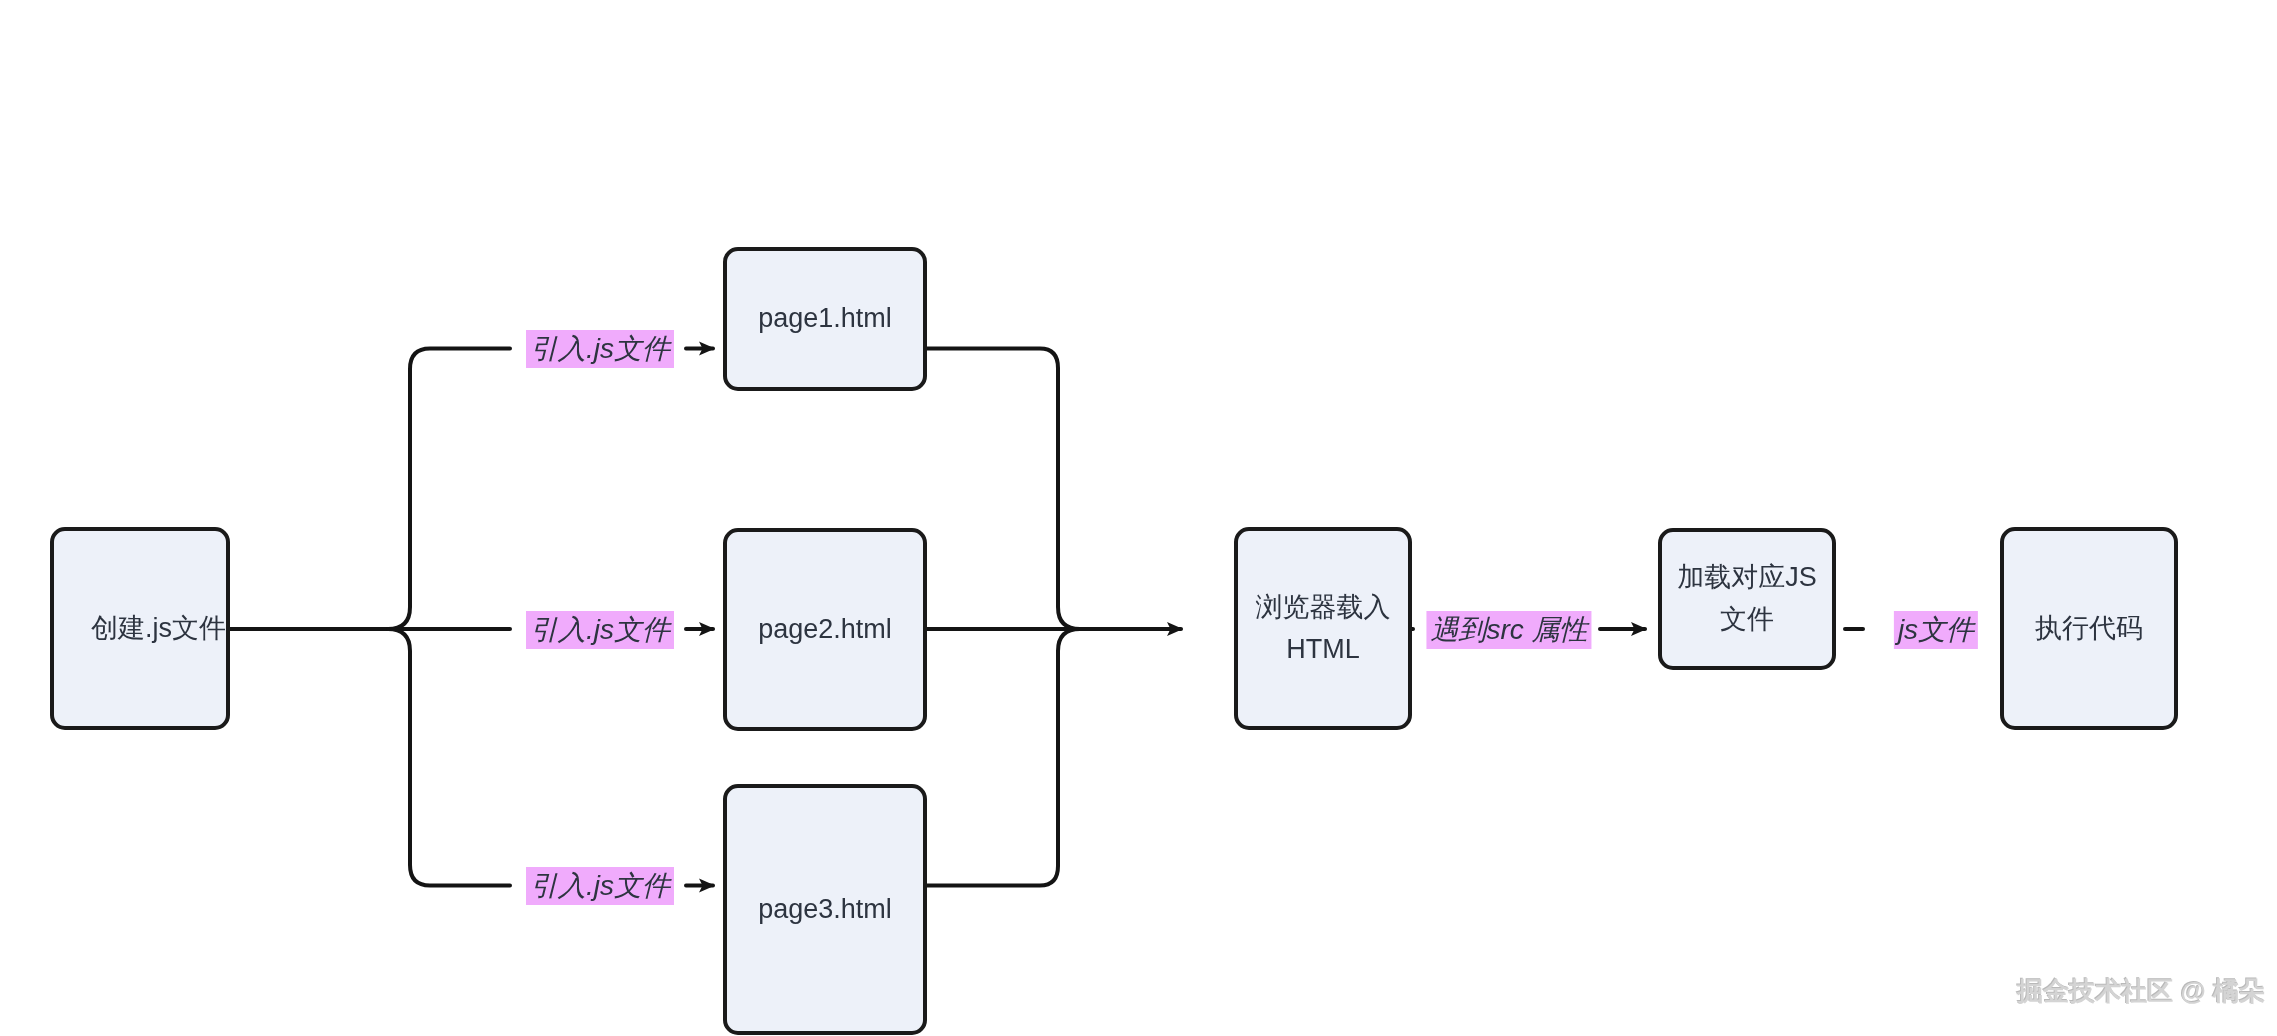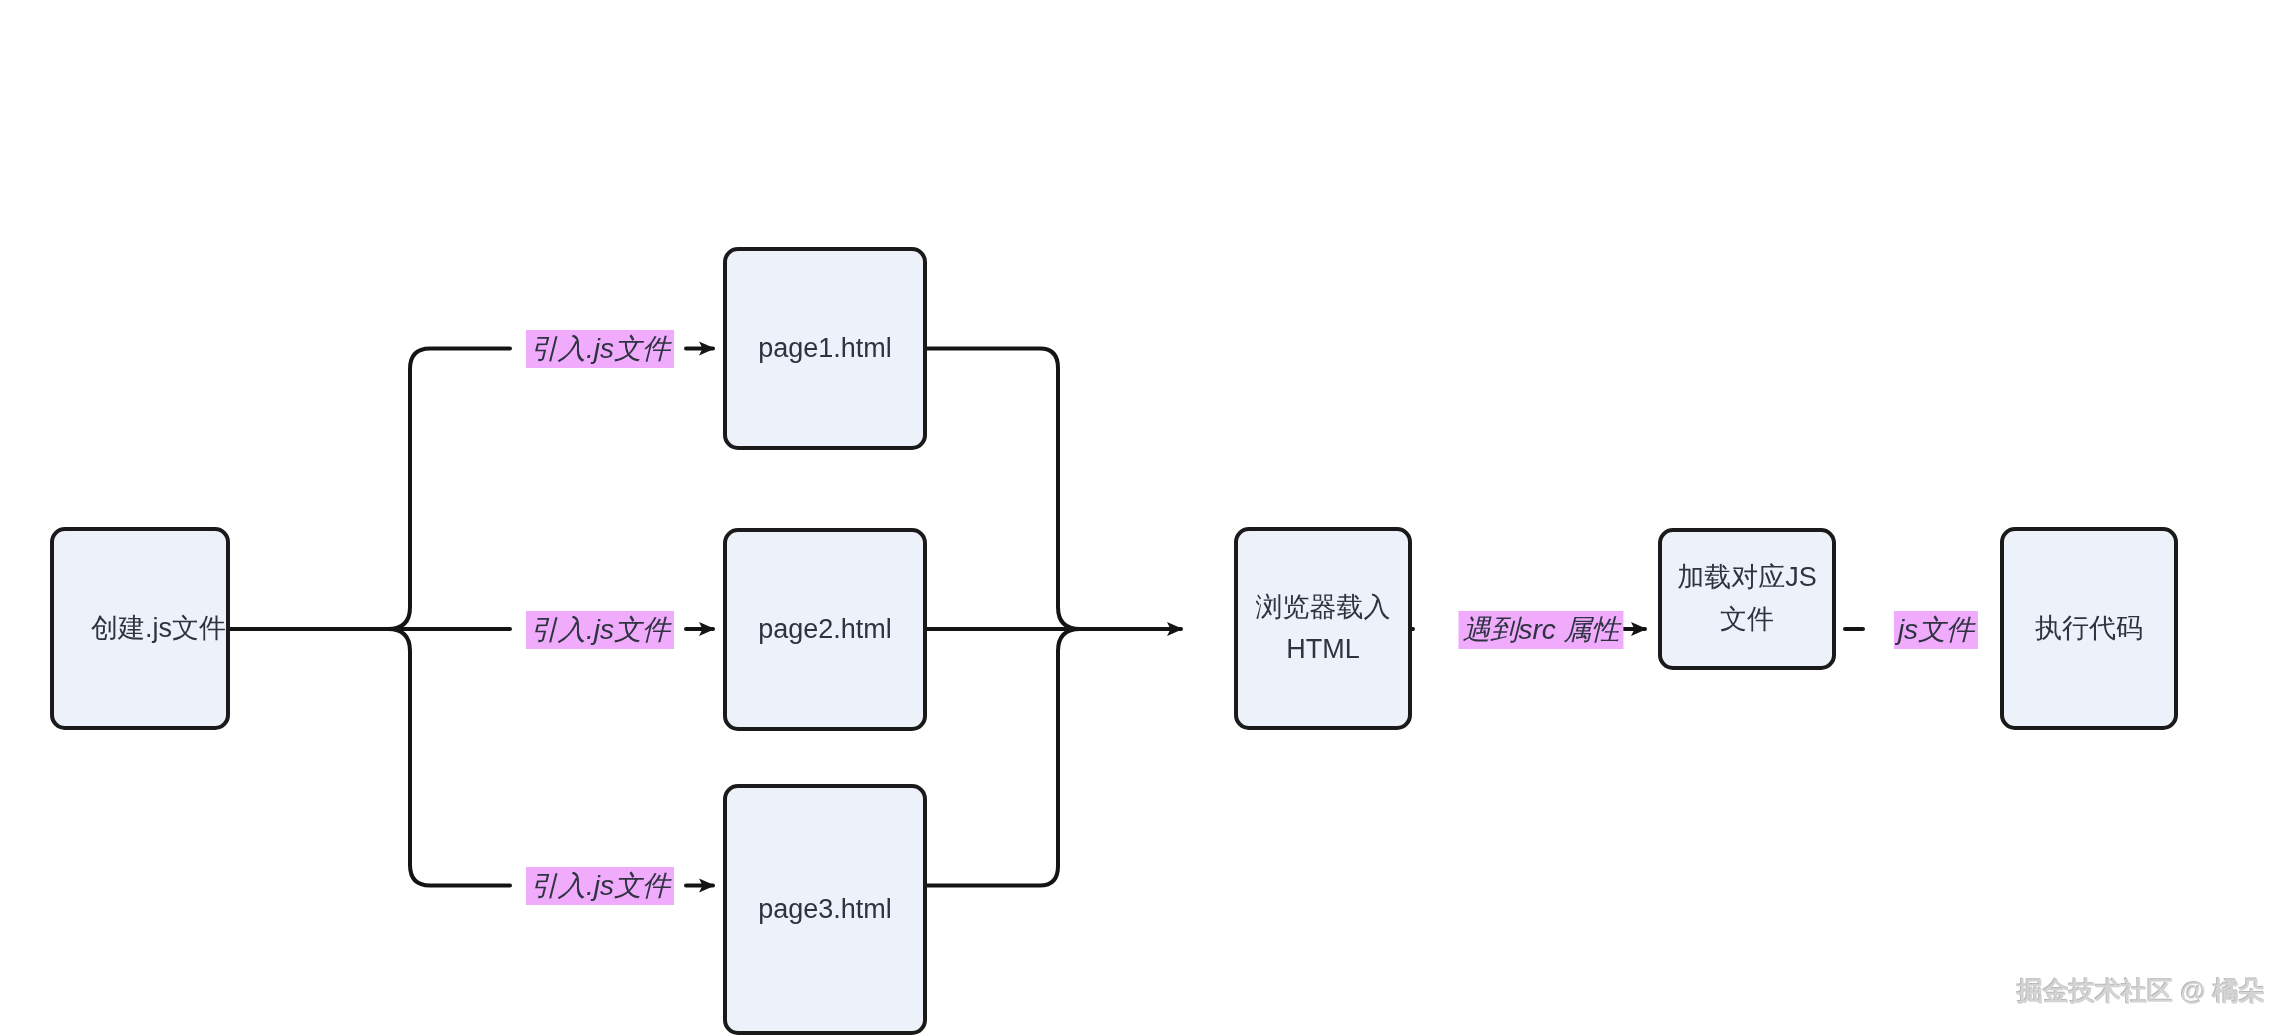--- a/index.html
+++ b/index.html
@@ -109,21 +109,21 @@
     <path class="edge" d="M1600 629 H1645" marker-end="url(#arrowhead)"></path>
 
     <path class="edge" d="M1845 629 H1863"></path>
     <path class="edge" d="M2010 629 H2039" marker-end="url(#arrowhead)"></path>
   </svg>
 
   <div class="node" style="left:50px; top:527px; width:180px; height:203px;align-items:flex-end;">
     <span>创建.js文件</span>
   </div>
 
-  <div class="node" style="left:723px; top:247px; width:204px; height:203px;">
+  <div class="node" style="left:723px; top:247px; width:204px; height:144px;">
     <span>page1.html</span>
   </div>
 
   <div class="node" style="left:723px; top:528px; width:204px; height:203px;">
     <span>page2.html</span>
   </div>
 
   <div class="node" style="left:723px; top:784px; width:204px; height:251px;">
     <span>page3.html</span>
   </div>
@@ -138,18 +138,18 @@
     <span>文件</span>
   </div>
 
   <div class="node" style="left:2000px; top:527px; width:178px; height:203px;">
     <span>执行代码</span>
   </div>
 
   <div class="edge-label" style="left:600px; top:349px;">引入.js文件</div>
   <div class="edge-label" style="left:600px; top:630px;">引入.js文件</div>
   <div class="edge-label" style="left:600px; top:886px;">引入.js文件</div>
-  <div class="edge-label" style="left:1509px; top:630px;margin-left:32px;">遇到src 属性</div>
+  <div class="edge-label" style="left:1509px; top:630px;">遇到src 属性</div>
   <div class="edge-label" style="left:1936px; top:630px;">js文件</div>
 
   <div id="watermark">掘金技术社区 @ 橘朵</div>
 
 </div>
 
 </body></html>

